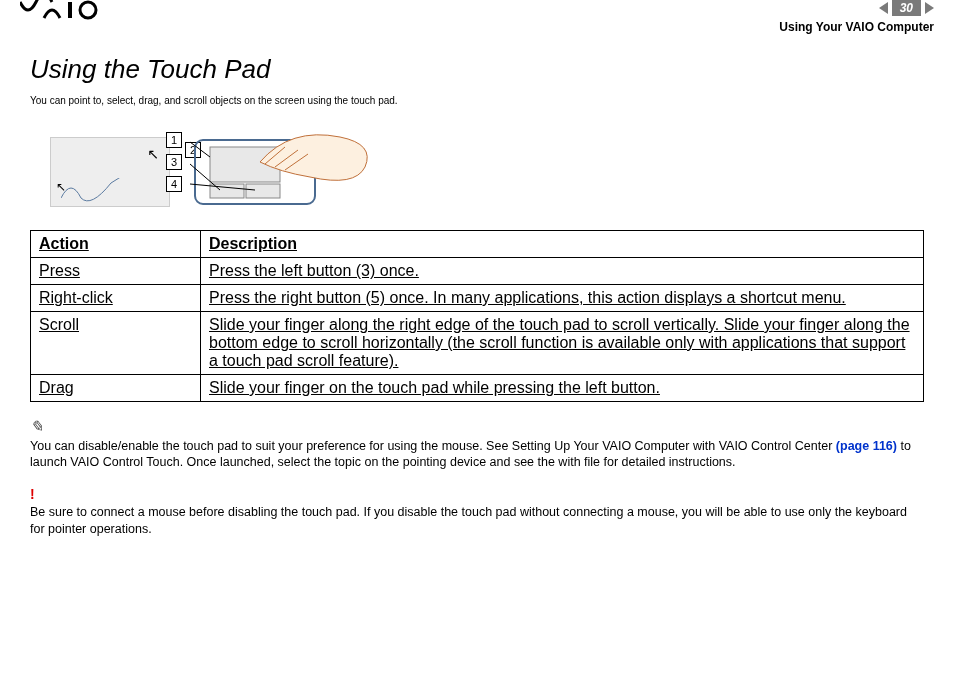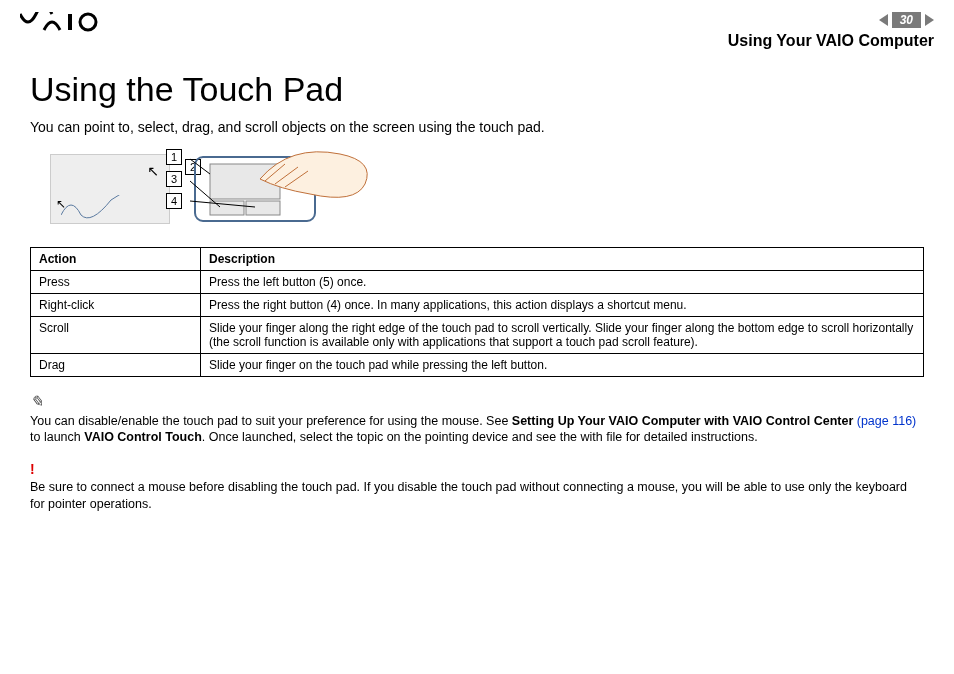--- a/index.html
+++ b/index.html
@@ -9,21 +9,21 @@
     font-family: Arial, Helvetica, sans-serif;
     background: #fff;
     color: #000;
     position: relative;
     overflow: hidden;
   }
   .header {
     display: flex;
     justify-content: space-between;
     align-items: flex-start;
-    padding: 12px 20px 0 20px;
+    padding: 0 20px 0 20px;
   }
   .logo {
     font-weight: bold;
     letter-spacing: -1px;
   }
   .nav-corner {
     text-align: right;
     font-size: 12px;
   }
   .pager {
@@ -43,35 +43,36 @@
   .page-num {
     background: #7a7a7a;
     color: #fff;
     font-style: italic;
     font-weight: bold;
     padding: 1px 8px;
     font-size: 12px;
   }
   .breadcrumb {
     font-weight: bold;
-    font-size: 16px;
+    font-size: 12px;
     margin-top: 2px;
     text-align: right;
   }
   .content {
     padding: 20px 30px 10px 30px;
   }
   h1 {
     font-weight: normal;
-    font-size: 34px;
+    font-size: 26px;
     margin-bottom: 10px;
+    font-style: italic;
   }
   .intro {
-    font-size: 14px;
-    margin-bottom: 14px;
+    font-size: 10px;
+    margin-bottom: 26px;
   }
   .illus-row {
     display: flex;
     align-items: center;
     gap: 20px;
     margin: 6px 0 18px 20px;
   }
   .screen-box {
     width: 120px; height: 70px;
     background: #eee;
@@ -93,22 +94,23 @@
     position: relative;
     width: 190px;
     height: 80px;
   }
   .cal-1 { position:absolute; left:-24px; top:0; }
   .cal-3 { position:absolute; left:-24px; top:22px; }
   .cal-4 { position:absolute; left:-24px; top:44px; }
   table {
     width: 100%;
     border-collapse: collapse;
-    font-size: 12px;
+    font-size: 16px;
     margin-bottom: 14px;
+    text-decoration: underline;
   }
   th, td {
     border: 1px solid #000;
     text-align: left;
     padding: 4px 8px;
     vertical-align: top;
   }
   th { font-weight: bold; }
   .note-block {
     font-size: 12.5px;
@@ -118,22 +120,22 @@
   .note-icon {
     font-size: 16px;
     font-style: italic;
     color: #444;
   }
   .warn-icon {
     color: #d00;
     font-weight: bold;
     font-size: 14px;
   }
-  .link { color: #0033cc; font-weight: normal; }
-  b.inline { font-weight: bold; margin-top: 13px; }
+  .link { color: #0033cc; font-weight: bold; }
+  b.inline { font-weight: normal; margin-top: 13px; }
 </style>
 </head>
 <body>
 
 <div class="header">
   <div class="logo">
     <svg width="88" height="20" viewBox="0 0 88 20">
       <path d="M0 2 Q8 18 16 2 Q24 -14 32 2 Q32 2 32 2" stroke="#000" stroke-width="3" fill="none"></path>
       <path d="M24 18 Q32 2 40 18" stroke="#000" stroke-width="3" fill="none"></path>
       <rect x="48" y="2" width="4" height="16" fill="#000"></rect>
@@ -187,25 +189,25 @@
   <table>
     <thead>
       <tr>
         <th style="width:170px">Action</th>
         <th>Description</th>
       </tr>
     </thead>
     <tbody>
       <tr>
           <td>Press</td>
-          <td>Press the left button (5) once.</td>
+          <td>Press the left button (3) once.</td>
         </tr>
       <tr>
           <td>Right-click</td>
-          <td>Press the right button (4) once. In many applications, this action displays a shortcut menu.</td>
+          <td>Press the right button (5) once. In many applications, this action displays a shortcut menu.</td>
         </tr>
       <tr>
           <td>Scroll</td>
           <td>Slide your finger along the right edge of the touch pad to scroll vertically. Slide your finger along the bottom edge to scroll horizontally (the scroll function is available only with applications that support a touch pad scroll feature).</td>
         </tr>
       <tr>
           <td>Drag</td>
           <td>Slide your finger on the touch pad while pressing the left button.</td>
         </tr>
     </tbody>

